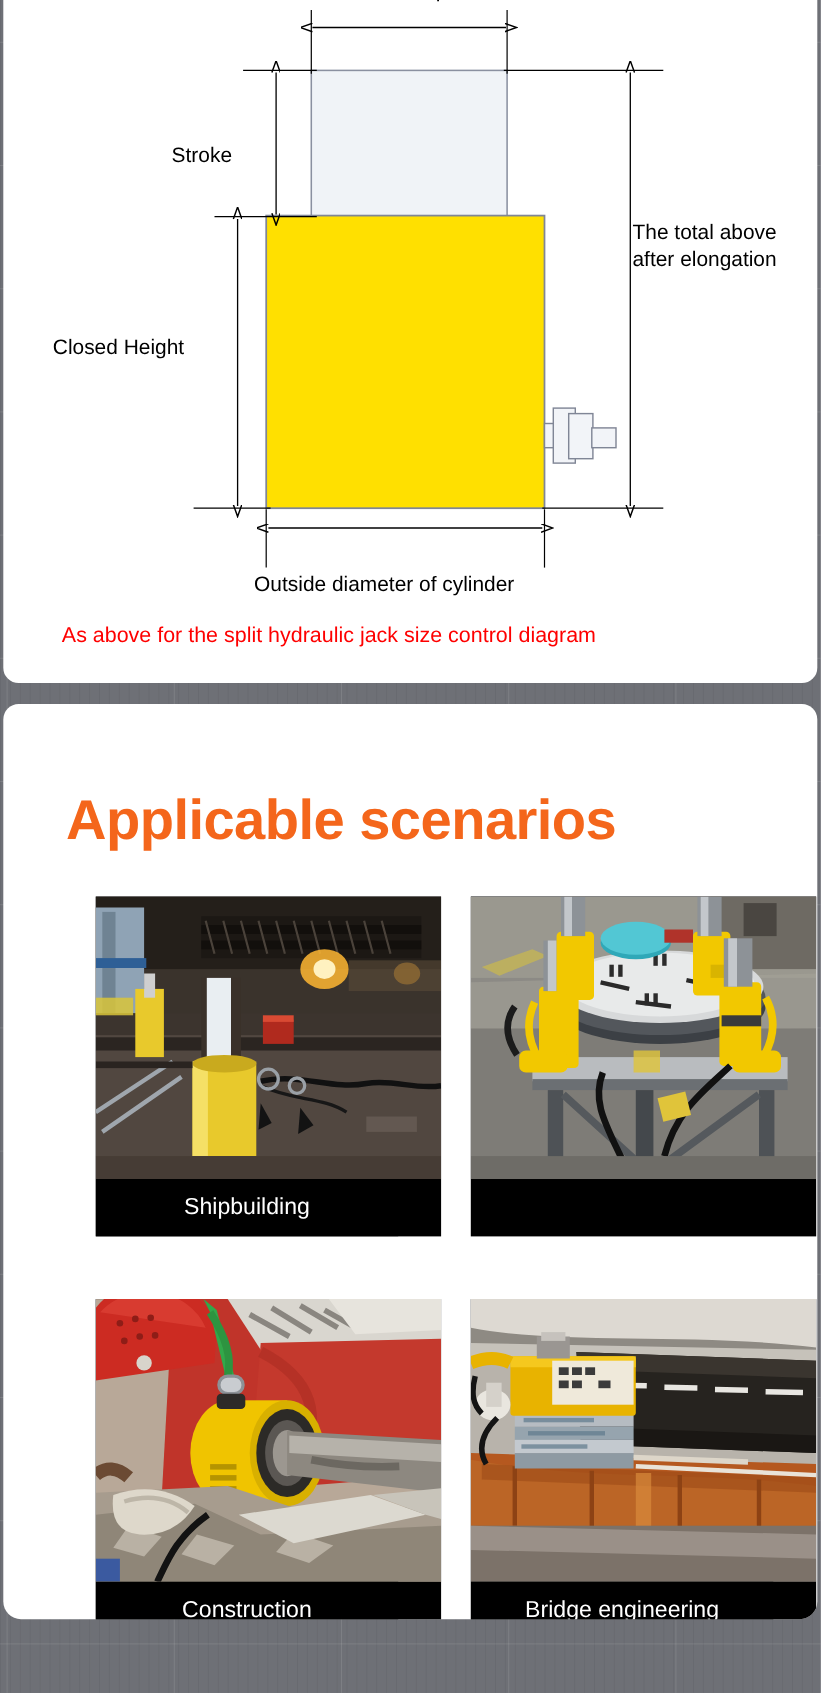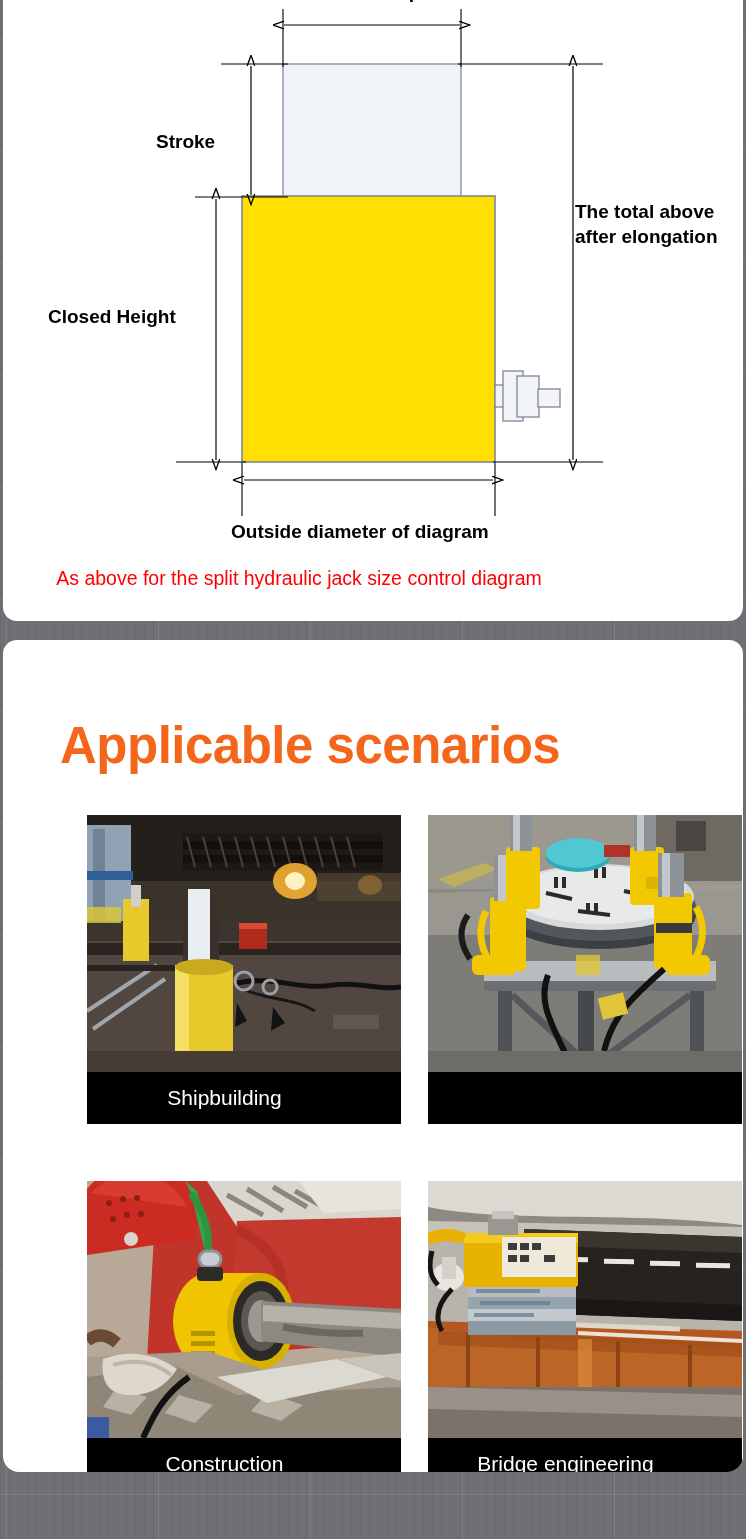--- a/index.html
+++ b/index.html
@@ -59,21 +59,20 @@
   }
   .diagram svg { display:block; }
 
   .dlabel {
     position: absolute;
     font-family: "Liberation Sans", sans-serif;
     color: #000;
     white-space: nowrap;
     font-size: 19px;
     line-height: 25px;
-    font-weight: bold;
   }
   #label-stroke       { left: 153px; top: 138px; }
   #label-closed       { left: 45px;  top: 313px; }
   #label-total        { left: 572px; top: 208px; white-space: normal; width: 170px; }
   #label-od-piston    { left: 222px; top: -12px; }
   #label-od-cylinder  { left: 228px; top: 528px; }
 
   .caption-red {
     position: absolute;
     left: 0;
@@ -183,21 +182,21 @@
 
         <line x1="239" y1="472" x2="239" y2="525" stroke="#000" stroke-width="1.1"></line>
         <line x1="492" y1="472" x2="492" y2="525" stroke="#000" stroke-width="1.1"></line>
         <line x1="241" y1="489" x2="490" y2="489" stroke="#000" stroke-width="1.2" marker-start="url(#arrL)" marker-end="url(#arrR)"></line>
       </svg>
 
       <div class="dlabel" id="label-od-piston">Outside diameter of piston</div>
       <div class="dlabel" id="label-stroke">Stroke</div>
       <div class="dlabel" id="label-closed">Closed Height</div>
       <div class="dlabel" id="label-total">The total above after elongation</div>
-      <div class="dlabel" id="label-od-cylinder">Outside diameter of diagram</div>
+      <div class="dlabel" id="label-od-cylinder">Outside diameter of cylinder</div>
 
       <div class="caption-red">As above for the split hydraulic jack size control diagram</div>
     </div>
   </section>
 
   <section class="panel" id="panel-scenarios">
 
     <h1 class="scenarios-title">Applicable scenarios</h1>
 
     <div class="tiles">

